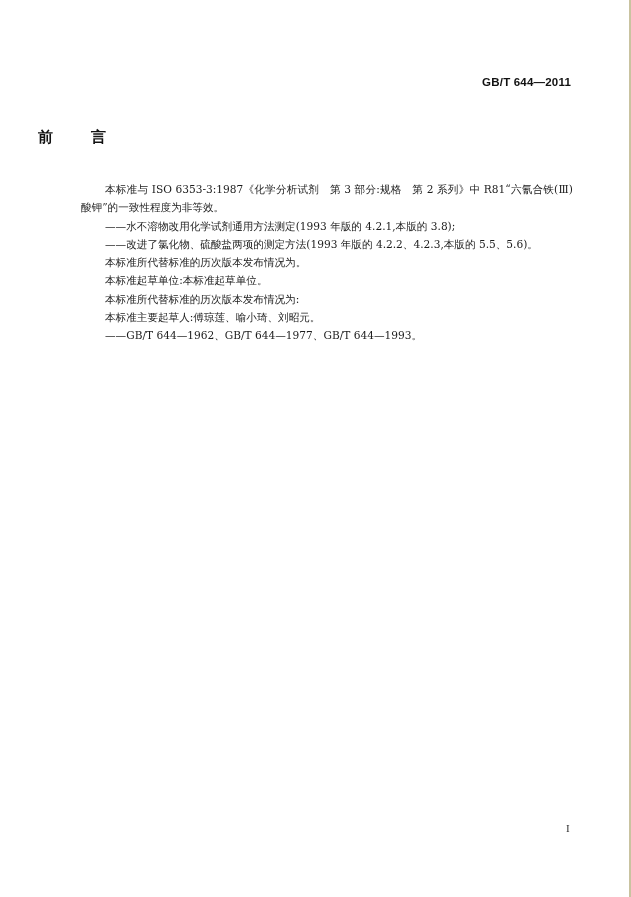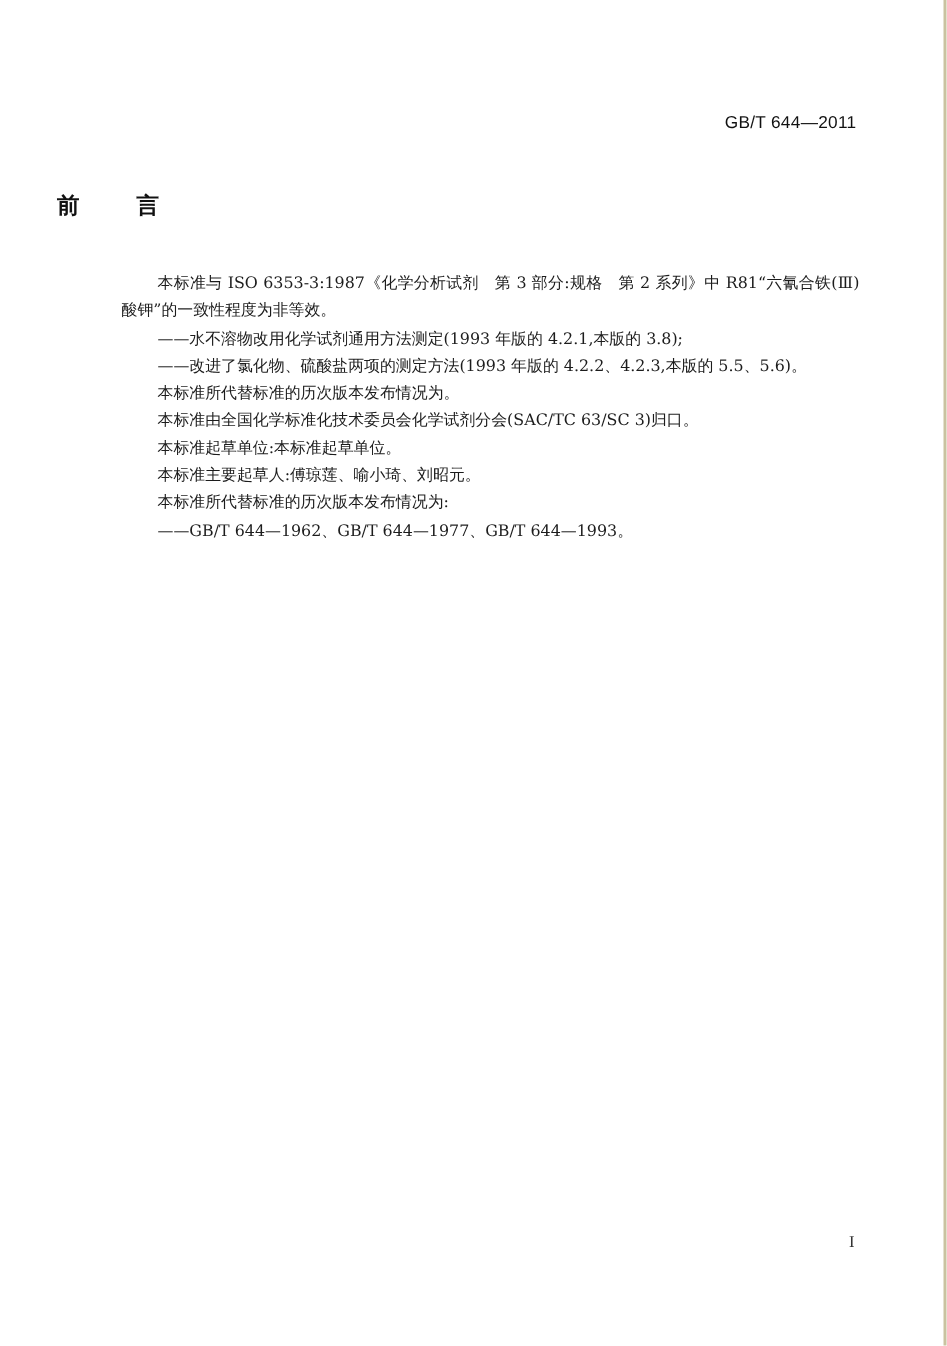--- a/index.html
+++ b/index.html
@@ -12,21 +12,21 @@
       color: #1a1a1a;
     }
     .page-edge {
       position: absolute; top: 0; right: 0;
       width: 2px; height: 897px;
       background: #c9c3a0;
     }
     .std-number {
       position: absolute; top: 76px; right: 60px;
       font-family: "Liberation Sans", "DejaVu Sans", sans-serif;
-      font-weight: normal; font-size: 11.5px;
+      font-weight: bold; font-size: 11.5px;
       letter-spacing: 0.2px;
       color: #111;
     }
     .page-title {
       position: absolute; top: 128px; left: 0; width: 631px;
       text-align: left;
       font-family: "DejaVu Sans", "Liberation Sans", sans-serif;
       font-weight: bold; font-size: 15px;
       letter-spacing: 38px;
       text-indent: 38px;
@@ -54,20 +54,19 @@
 
 <div class="std-number">GB/T 644—2011</div>
 
 <div class="page-title">前言</div>
 
 <div class="body-text">
   <p class="para">本标准与 ISO 6353-3:1987《化学分析试剂　第 3 部分:规格　第 2 系列》中 R81“六氰合铁(Ⅲ)酸钾”的一致性程度为非等效。</p>
   <p class="item">——水不溶物改用化学试剂通用方法测定(1993 年版的 4.2.1,本版的 3.8);</p>
   <p class="item">——改进了氯化物、硫酸盐两项的测定方法(1993 年版的 4.2.2、4.2.3,本版的 5.5、5.6)。</p>
   <p class="para">本标准所代替标准的历次版本发布情况为。</p>
-  <p class="para">本标准由全国化学标准化技术委员会化学试剂分会(SAC/TC 63/SC 3)归口。</p>
   <p class="para">本标准起草单位:本标准起草单位。</p>
+  <p class="para">本标准所代替标准的历次版本发布情况为:</p>
   <p class="para">本标准主要起草人:傅琼莲、喻小琦、刘昭元。</p>
-  <p class="para">本标准所代替标准的历次版本发布情况为:</p>
   <p class="item">——GB/T 644—1962、GB/T 644—1977、GB/T 644—1993。</p>
 </div>
 
 <div class="page-num">I</div>
 
 </body></html>

